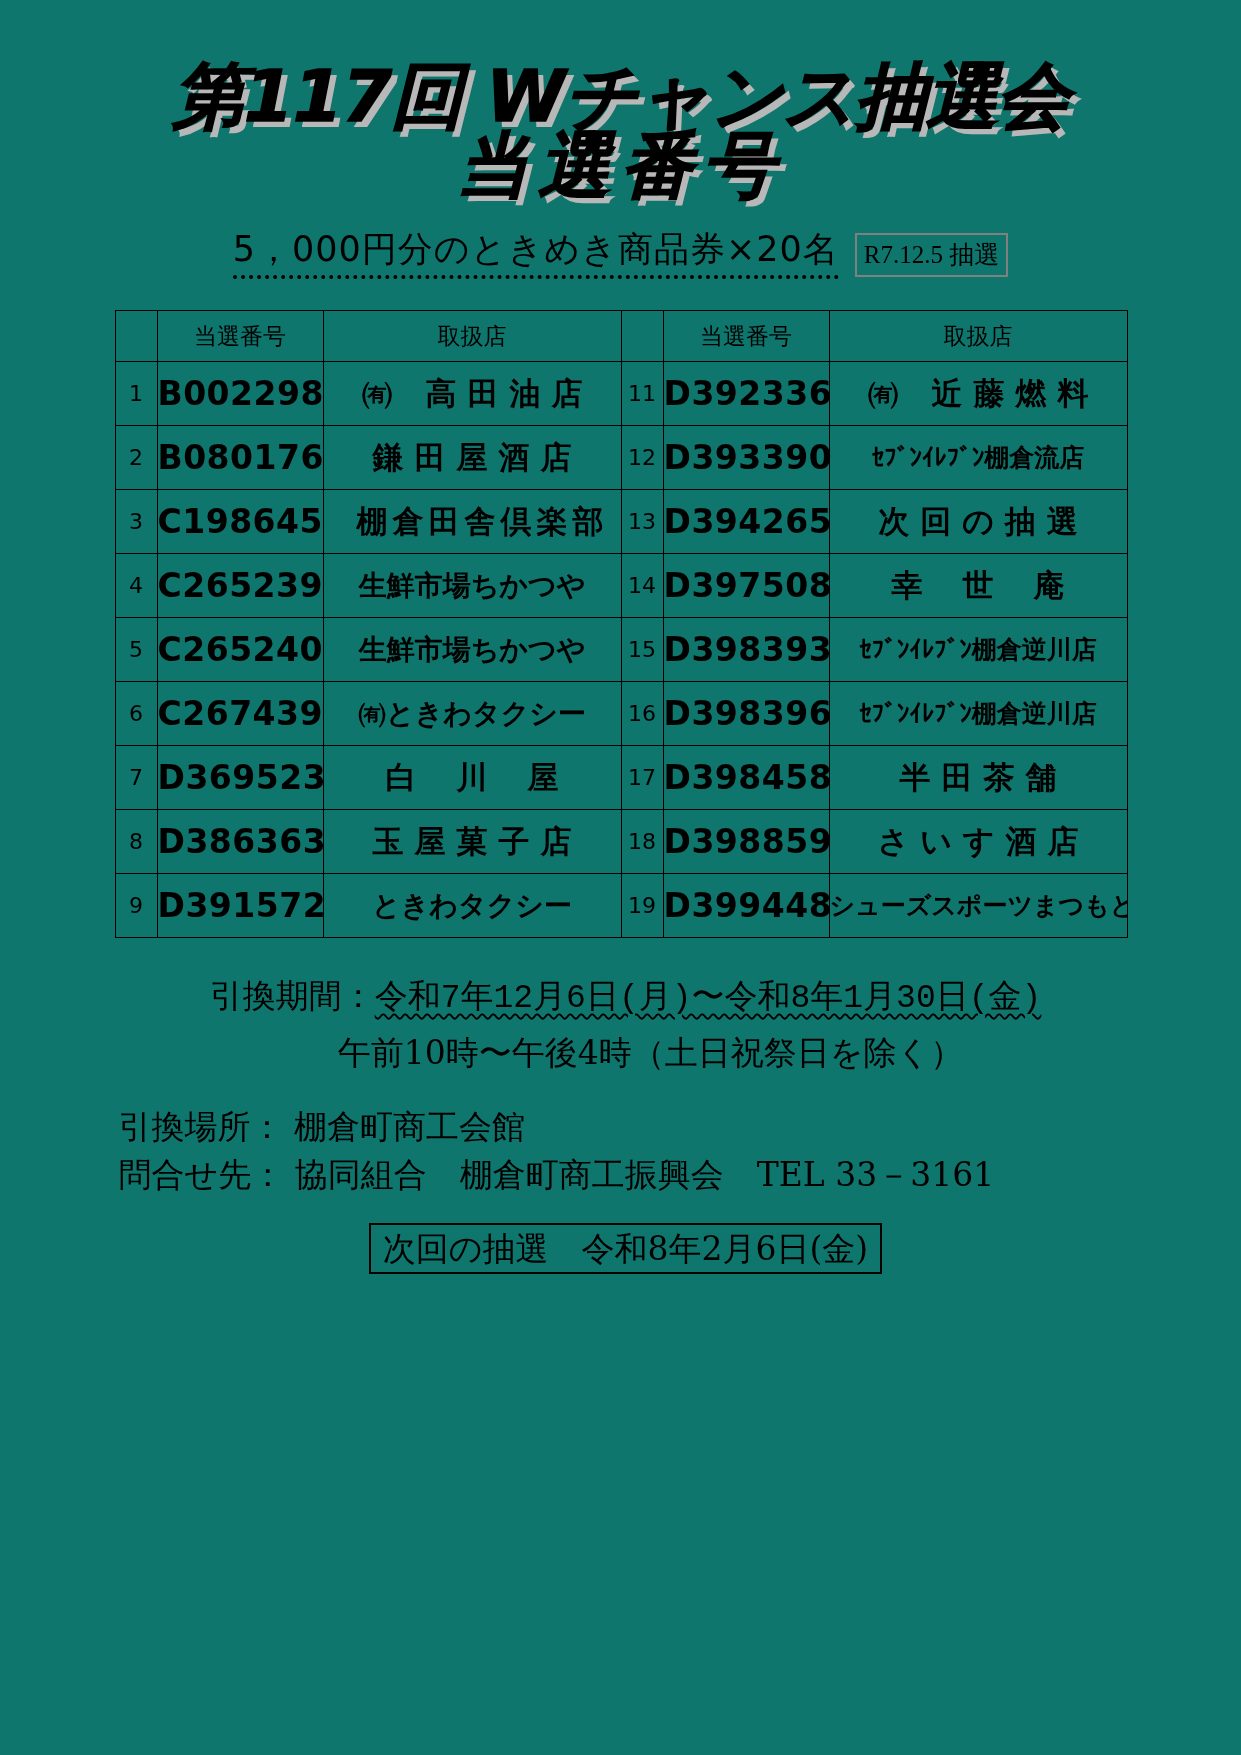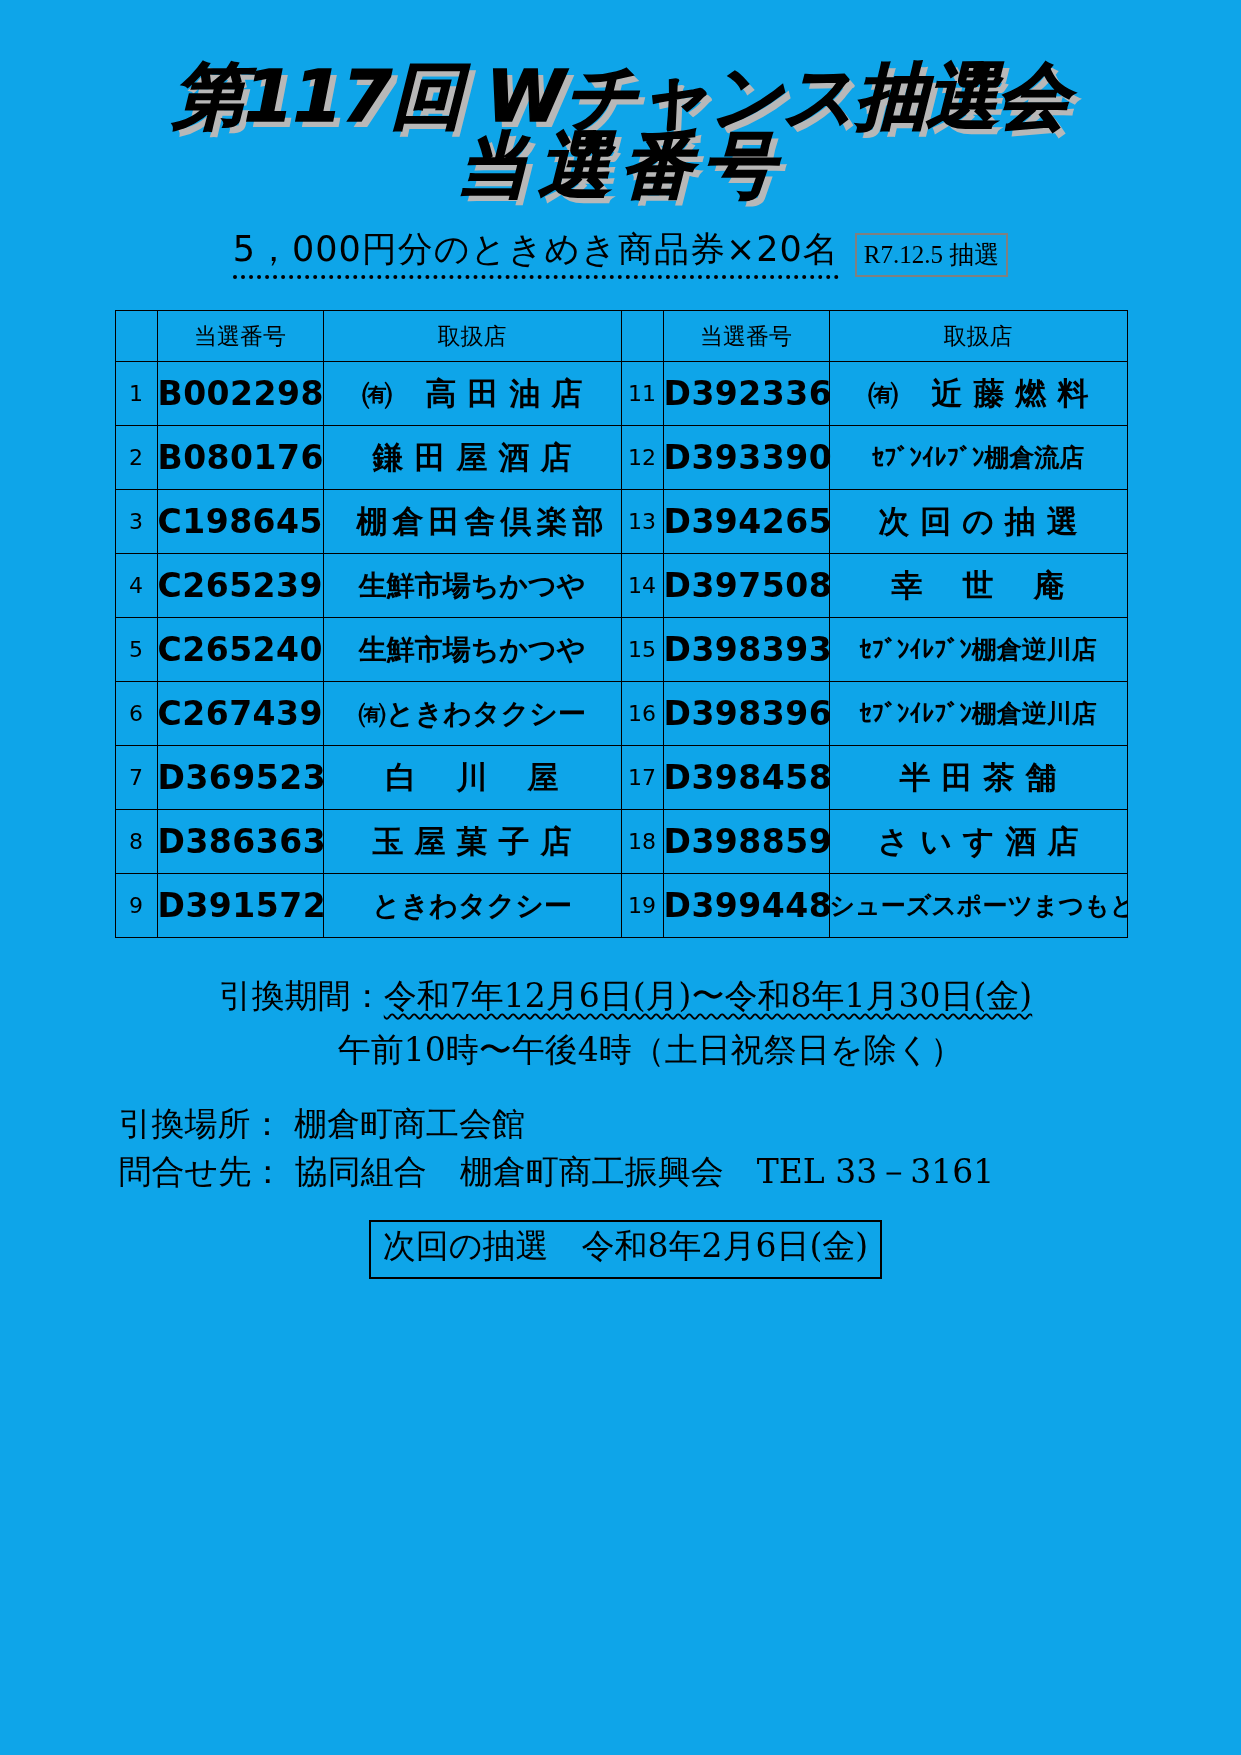--- a/index.html
+++ b/index.html
@@ -12,21 +12,21 @@
     height: 1755px;
     font-family: "DejaVu Sans", sans-serif;
     color: #000000;
     overflow: hidden;
   }
 
   .page {
     position: relative;
     width: 1241px;
     height: 1755px;
-    background: #0ea5e9;
+    background: #0f766e;
   }
 
   
   .title-block {
     padding-top: 62px;
     text-align: center;
     line-height: 0.96;
   }
   .title-line {
     font-family: "DejaVu Sans", sans-serif;
@@ -132,20 +132,21 @@
   }
   .f-period {
     text-align: center;
     padding-left: 10px;
   }
   .f-period .wavy {
     text-decoration: underline;
     text-decoration-style: wavy;
     text-decoration-thickness: 1.5px;
     text-underline-offset: 6px;
+    font-family: Liberation Mono, monospace;
   }
   .f-hours {
     text-align: center;
     padding-left: 60px;
     margin-top: 6px;
   }
   .f-place {
     margin-top: 26px;
     padding-left: 28px;
   }
@@ -153,21 +154,21 @@
     padding-left: 28px;
   }
   .f-next-wrap {
     margin-top: 24px;
     text-align: center;
     padding-left: 10px;
   }
   .f-next {
     display: inline-block;
     border: 2px solid #000;
-    padding: 2px 12px 8px 12px;
+    padding: 2px 12px 0 12px;
     font-size: 33px;
     white-space: nowrap;
   }
 </style>
 </head>
 <body>
 
 <div class="page">
 
   <div class="title-block">

